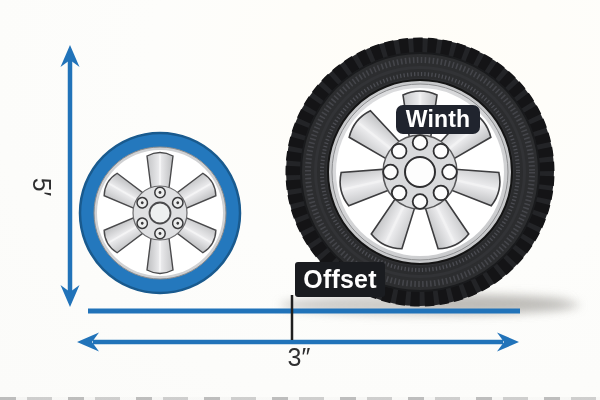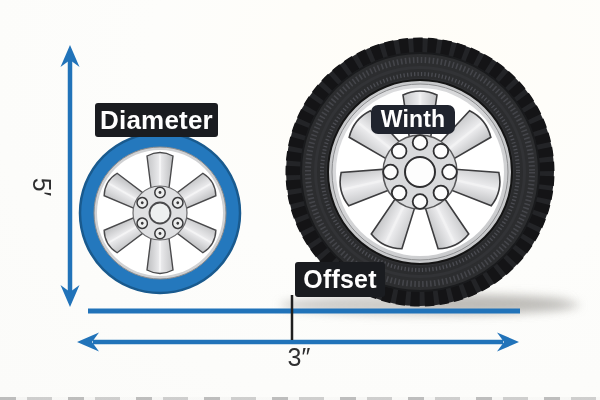--- a/index.html
+++ b/index.html
@@ -21,21 +21,21 @@
   .shadow{position:absolute;border-radius:50%;z-index:5;}
   .shadow.big{left:280px;top:295px;width:300px;height:20px;background:rgba(128,125,120,0.38);filter:blur(5px);}
   .shadow.side{left:410px;top:296px;width:160px;height:14px;background:rgba(140,137,130,0.30);filter:blur(6px);}
   svg.annotation{position:absolute;left:0;top:0;z-index:30;pointer-events:none;}
   .label-box{
     position:absolute;z-index:40;display:flex;align-items:center;justify-content:center;
     background:var(--label-bg-dark);color:var(--label-text);
     font-weight:700;letter-spacing:.2px;
   }
   .label-diameter{left:95px;top:103px;width:123px;height:34px;font-size:26px;border-radius:3px;}
-  .label-width{left:371px;top:105px;width:84px;height:29px;font-size:23px;border-radius:7px;background:var(--label-bg-navy);}
+  .label-width{left:396px;top:105px;width:84px;height:29px;font-size:23px;border-radius:7px;background:var(--label-bg-navy);}
   .label-offset{left:247px;top:262px;width:90px;height:35px;font-size:25px;border-radius:3px;margin-left:48px;}
   .measure{position:absolute;z-index:40;color:var(--measure-text);font-weight:400;}
   .measure-v{left:22px;top:167px;width:40px;height:40px;line-height:40px;text-align:center;font-size:25px;transform:rotate(90deg);}
   .measure-h{left:277px;top:343px;width:44px;text-align:center;font-size:25px;}
   .bottom-artifact{
     position:absolute;left:0;top:397px;width:600px;height:3px;z-index:4;opacity:.55;
     background:repeating-linear-gradient(90deg,
       rgba(45,45,48,.55) 0 16px, rgba(45,45,48,.05) 16px 27px,
       rgba(45,45,48,.40) 27px 52px, rgba(45,45,48,.03) 52px 68px);
   }
@@ -145,23 +145,20 @@
     <line x1="70" y1="58" x2="70" y2="294" class="accent-stroke" stroke-width="4.5"></line>
     <path d="M70,45 L60.5,67 L70,60 L79.5,67 Z" class="accent-fill"></path>
     <path d="M70,307 L60.5,285 L70,292 L79.5,285 Z" class="accent-fill"></path>
     <line x1="88" y1="311" x2="520" y2="311" class="accent-stroke" stroke-width="5"></line>
     <line x1="93" y1="342" x2="503" y2="342" class="accent-stroke" stroke-width="4.5"></line>
     <path d="M77,342 L99,332.5 L92,342 L99,351.5 Z" class="accent-fill"></path>
     <path d="M519,342 L497,332.5 L504,342 L497,351.5 Z" class="accent-fill"></path>
     <line x1="292" y1="295" x2="292" y2="340" stroke="#1f1f1f" stroke-width="2.5"></line>
   </svg>
 
-  <div class="label-box label-diameter">
-    <span>Diameter</span>
-  </div>
   <div class="label-box label-width">
     <span>Winth</span>
   </div>
   <div class="label-box label-offset">
     <span>Offset</span>
   </div>
 
   <div class="measure measure-v">5′</div>
   <div class="measure measure-h">3″</div>
 

